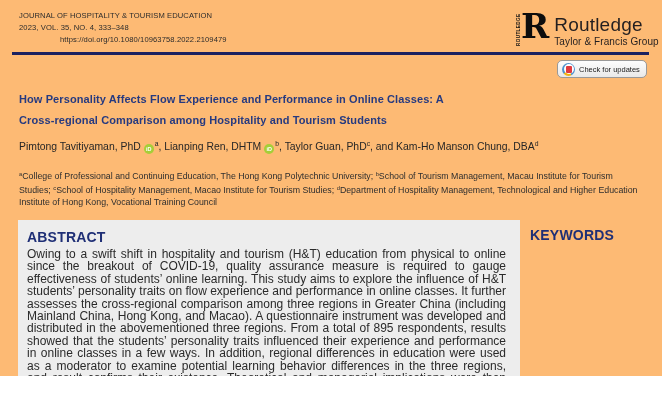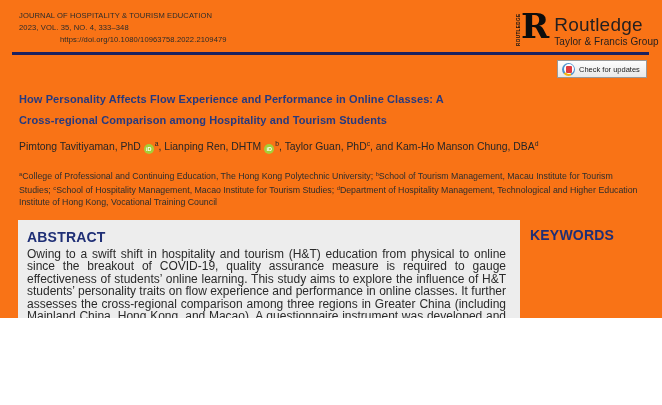--- a/index.html
+++ b/index.html
@@ -1,37 +1,37 @@
 <!DOCTYPE html>
 <html><head>
 <meta charset="utf-8">
 <style>
   * { margin:0; padding:0; box-sizing:border-box; }
   html,body { background:#ffffff; }
   body { font-family:"Liberation Sans", sans-serif; }
-  .page { position:relative; width:662px; height:318px; background:#f97316; overflow:hidden; }
+  .page { position:relative; width:662px; height:376px; background:#fdba74; overflow:hidden; }
 
   
   .journal-info { position:absolute; left:19px; top:10px; font-size:7.6px; line-height:12px; color:#2b2b2b; letter-spacing:.1px; }
   .journal-info .doi { color:#2b2b2b; text-decoration:none; display:block;padding-left:41px; }
 
   .logo { position:absolute; left:516px; top:8px; display:flex; align-items:flex-start; gap:5px; }
   .logo-mark { display:flex; align-items:stretch; height:38px; }
   .logo-vertical { writing-mode:vertical-rl; transform:rotate(180deg); font-size:4.6px; font-weight:bold; color:#111; letter-spacing:.4px; line-height:5px; }
   .logo-r { font-family:"DejaVu Serif", serif; font-weight:bold; font-size:34px; line-height:36px; color:#0d0d0d; }
   .logo-text { padding-top:7px; }
   .logo-name { font-size:19px; line-height:19px; color:#231f20; letter-spacing:.2px; }
   .logo-group { font-size:10px; color:#231f20; margin-top:2px; letter-spacing:.1px; }
 
   .rule { position:absolute; left:12px; top:52px; width:637px; height:3px; background:#1b2160; }
 
   
   .check-updates { position:absolute; left:557px; top:60px; display:flex; align-items:center; gap:4px;
     padding:2px 6px 2px 4px; height:18px; background:linear-gradient(#fdfdfd,#e9e9e9);
-    border:1px solid #999; border-radius:0; font-family:"Liberation Sans", sans-serif;
+    border:1px solid #999; border-radius:5px; font-family:"Liberation Sans", sans-serif;
     font-size:7.5px; color:#222; cursor:pointer; }
   .crossmark { position:relative; width:13px; height:13px; border-radius:50%; flex:0 0 auto;
     background:conic-gradient(from 150deg, #f0b310 0 80deg, #4f93ce 80deg 360deg); }
   .crossmark::before { content:""; position:absolute; inset:1.5px; background:#fff; border-radius:50%; }
   .crossmark::after { content:""; position:absolute; inset:3px 3.5px; background:#e03a3e; border-radius:1px; }
 
   
   .title { position:absolute; left:19px; top:81px; width:630px; font-size:11px; line-height:21px;
     font-weight:bold; color:#263a80; letter-spacing:.1px;margin-top:8px; }
   .authors { position:absolute; left:19px; top:140px; width:630px; font-size:10.4px; color:#262626; }

